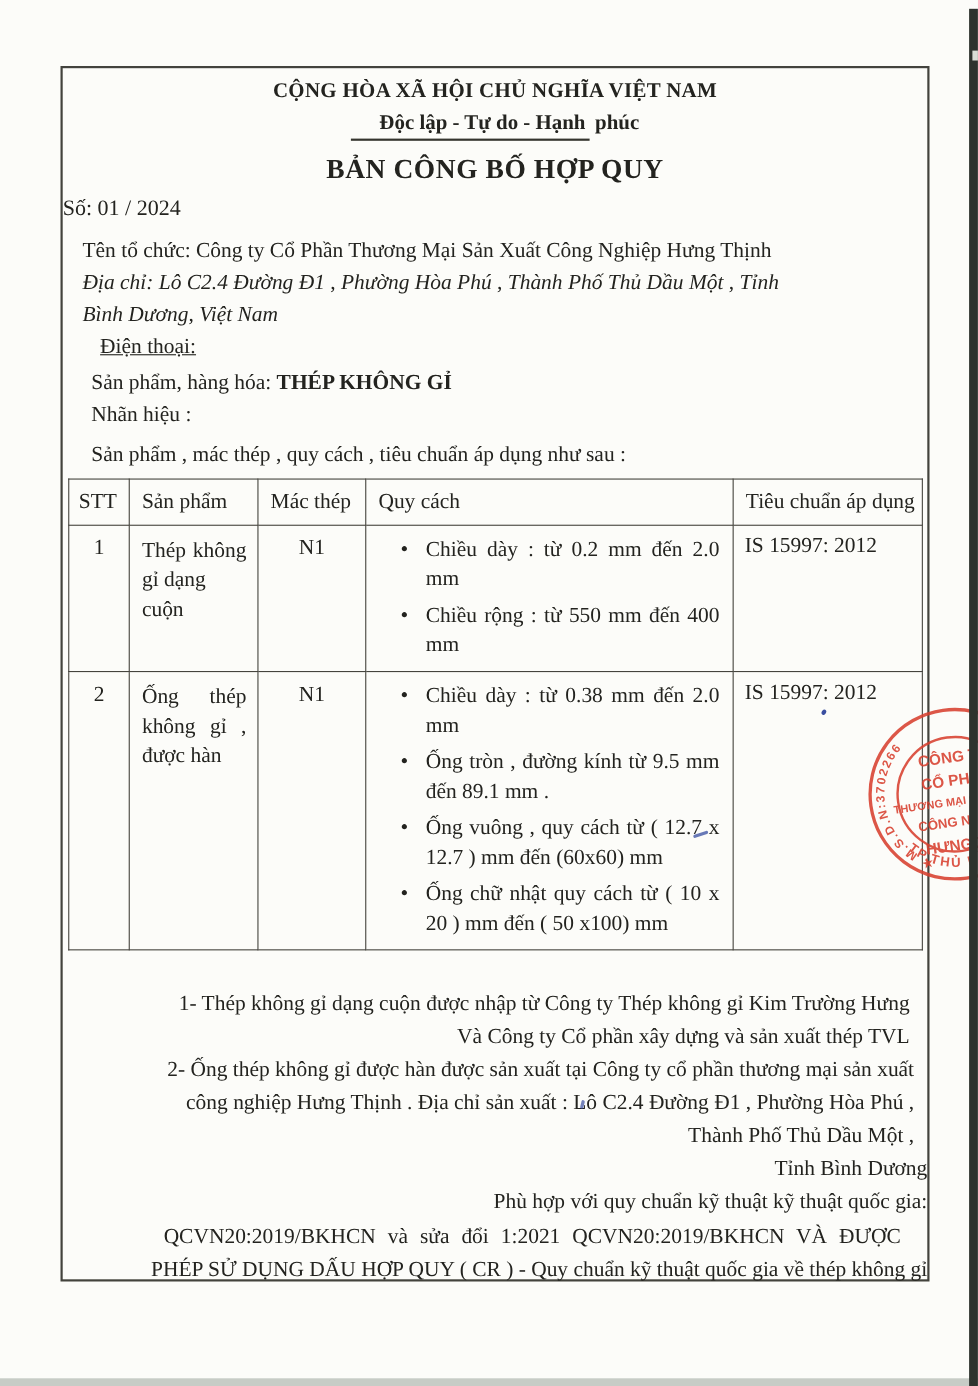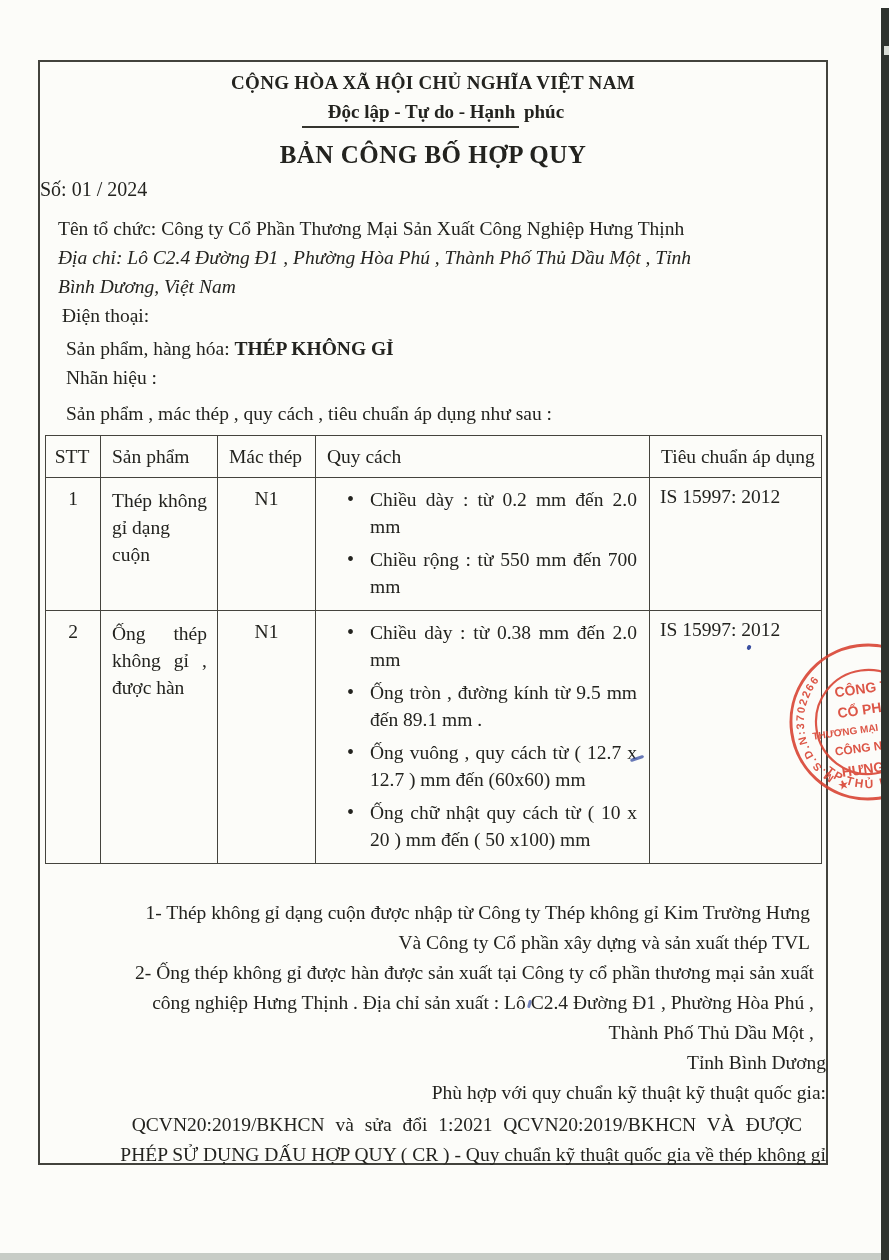--- a/index.html
+++ b/index.html
@@ -2,33 +2,33 @@
 <html><head>
 <meta charset="utf-8">
 <style>
   html,body { margin:0; padding:0; background:#e8e8e4; }
   .page {
     position:relative; width:889px; height:1260px; margin:0 auto;
     background:#fcfcf9; overflow:hidden;
     font-family:"Liberation Serif", serif; color:#23231f;
   }
   .frame {
-    position:absolute; left:38px; top:60px; width:790px; height:1105px;
+    position:absolute; left:55px; top:60px; width:790px; height:1105px;
     border:2px solid #43433d; box-sizing:border-box;
   }
   .nat-title { margin-top:10px; text-align:center; font-weight:bold; font-size:19px; letter-spacing:.3px; }
   .motto { text-align:center; font-weight:bold; font-size:19px; margin-top:7px; }
   .motto-u { border-bottom:2px solid #35352f; padding:0 4px 4px 26px; }
   .doc-title { text-align:center; font-weight:bold; font-size:25px; margin-top:18px; letter-spacing:.5px; }
   .doc-num { text-align:left; font-size:20px; margin-top:9px; }
   p { margin:0; font-size:19.5px; line-height:29px; }
   .prelines { white-space:pre-line; }
   .org   { margin-top:13px; padding-left:18px; padding-right:14px; }
   .addr  { padding-left:18px;font-style:italic; }
-  .phone { padding-left:22px; }
+  .phone { padding-left:34px;text-decoration:underline; }
   .product { padding-left:26px; margin-top:4px; }
   .brand   { padding-left:26px; }
   .intro   { padding-left:26px; margin-top:7px; }
   table { border-collapse:collapse; table-layout:fixed; width:776px; margin:7px 0 0 5px; }
   th, td { border:1.5px solid #45443e; font-size:19.5px; font-weight:normal; vertical-align:top; box-sizing:border-box; }
   thead tr { height:42px; }
   thead th { vertical-align:middle; text-align:left; padding:0 4px 0 11px; }
   thead th.c-stt { text-align:center; padding-left:2px; }
   tbody tr.r1 { height:95px; }
   tbody tr.r2 { height:242px; }
@@ -104,21 +104,21 @@
       <tbody>
         <tr class="r1">
           <td class="stt">1</td>
           <td class="prod">
             <div class="jline">Thép không</div>
             <div class="lline">gỉ dạng cuộn</div>
           </td>
           <td class="grade">N1</td>
           <td class="specs">
             <div class="spec">Chiều dày : từ 0.2 mm đến 2.0 mm</div>
-            <div class="spec">Chiều rộng : từ 550 mm đến 700 mm</div>
+            <div class="spec">Chiều rộng : từ 550 mm đến 400 mm</div>
           </td>
           <td class="std">IS 15997: 2012</td>
         </tr>
         <tr class="r2">
           <td class="stt">2</td>
           <td class="prod">
             <div class="jline">Ống thép</div>
             <div class="jline">không gỉ ,</div>
             <div class="lline">được hàn</div>
           </td>

